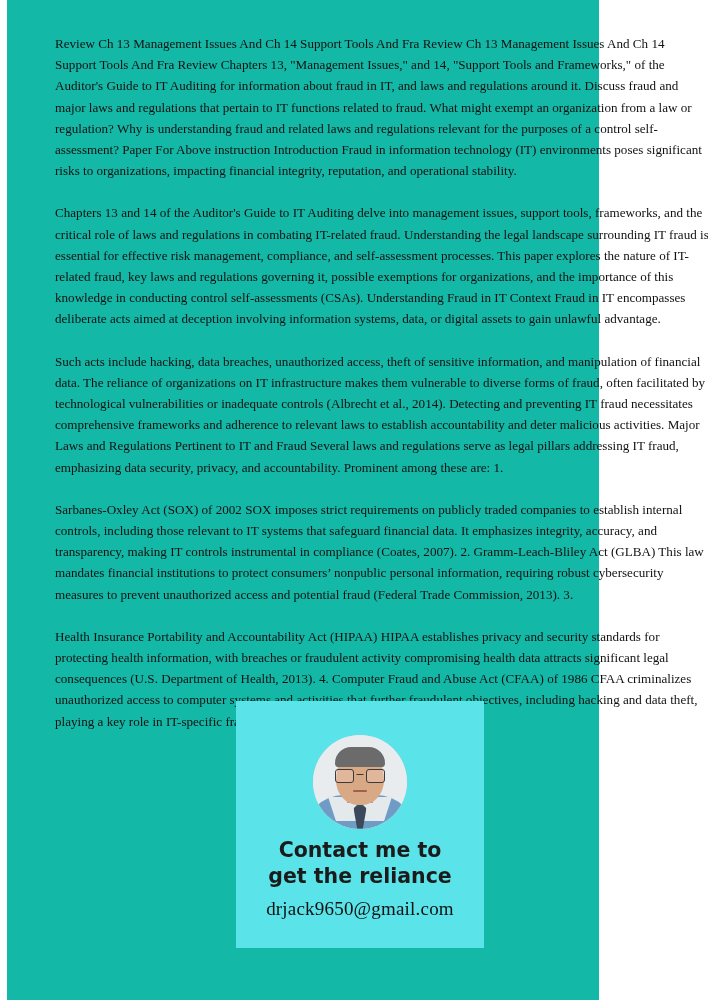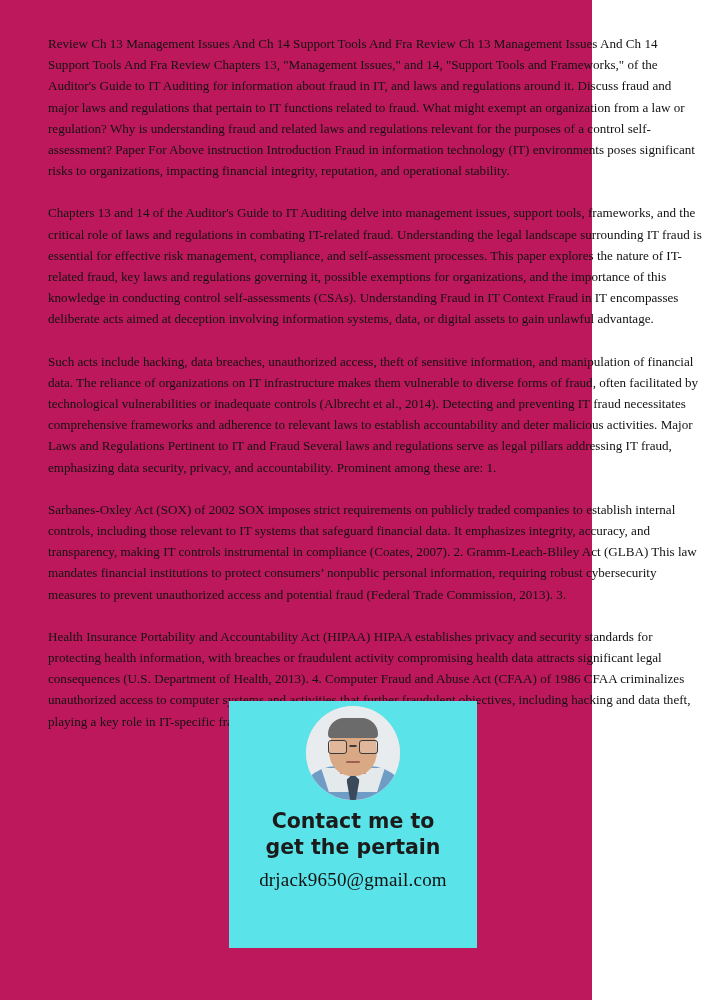--- a/index.html
+++ b/index.html
@@ -10,25 +10,25 @@
   body {
     width: 708px;
     height: 1000px;
     position: relative;
     font-family: "Liberation Serif", serif;
     color: #000000;
     overflow: hidden;
   }
   .page {
     position: absolute;
-    left: 0;
+    left: 7px;
     top: 0;
     width: 592px;
     height: 1000px;
-    background: #be185d;
+    background: #14b8a6;
   }
   .doc-body {
     position: absolute;
     left: 48px;
     top: 33px;
     width: 654px;
   }
   .para {
     font-size: 13.1px;
     line-height: 21.2px;
@@ -42,21 +42,21 @@
   .contact-card {
     position: absolute;
     left: 229px;
     top: 701px;
     width: 248px;
     height: 247px;
     background: #5ae3e8;
     display: flex;
     flex-direction: column;
     align-items: center;
-    justify-content: flex-start;
+    justify-content: center;
     box-sizing: border-box;
     padding-top: 5px;
     overflow: hidden;
   }
   .avatar {
     width: 94px;
     height: 94px;
     border-radius: 50%;
     overflow: hidden;
     position: relative;
@@ -201,18 +201,18 @@
       <div class="av-neck"></div>
       <div class="av-head"></div>
       <div class="av-hair"></div>
       <div class="av-glass-l"></div>
       <div class="av-glass-r"></div>
       <div class="av-bridge"></div>
       <div class="av-mouth"></div>
     </div>
     <div class="contact-line">
       <span>Contact me to</span>
-      <span class="l2">get the pertain</span>
+      <span class="l2">get the reliance</span>
     </div>
     <div class="contact-email">drjack9650@gmail.com</div>
   </div>
 
 </div>
 
 </body></html>

